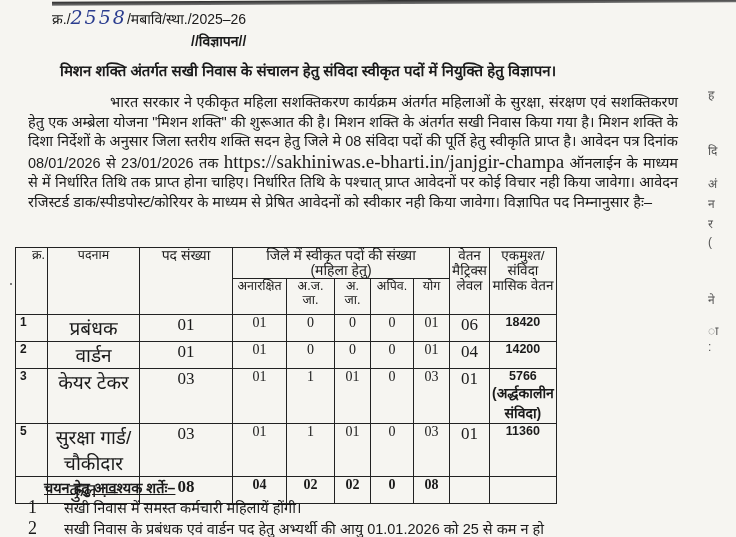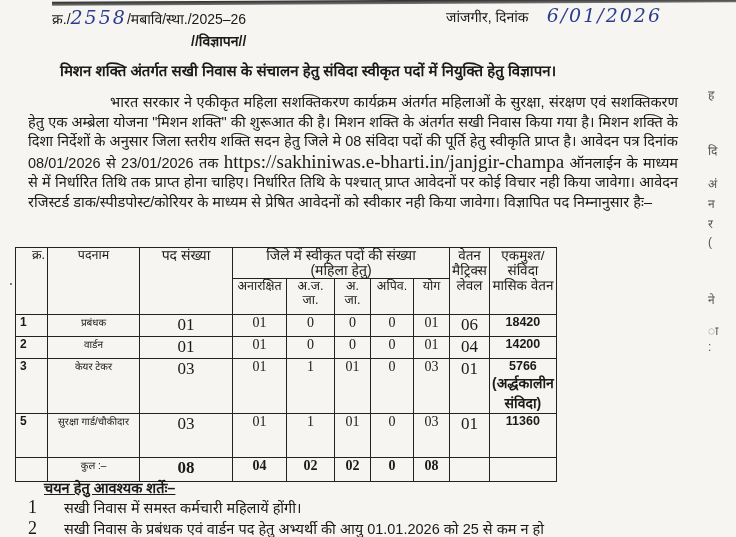--- a/index.html
+++ b/index.html
@@ -37,21 +37,21 @@
   table.posts { width: auto; }
   table.posts td, table.posts th {
     border: 1.3px solid #222; padding: 0 2px; text-align: center; vertical-align: top;
     font-weight: normal;
   }
   table.posts th { font-size: 12.5px; line-height: 14px; }
   table.posts td.num { font-family: "Liberation Serif", serif; font-size: 14px; }
   table.posts td.bignum { font-family: "Liberation Serif", serif; font-size: 17px; }
   table.posts td.sal { font-weight: bold; font-size: 12.5px; }
   table.posts td.sn { font-weight: bold; font-size: 12px; text-align: left; padding-left: 4px; }
-  table.posts td.name { font-size: 10px; }
+  table.posts td.name { font-size: 19px; }
   table.posts tr.total td { font-weight: bold; }
   .small { font-size: 14px; font-weight: bold; line-height: 20px; }
 
   .conditions { position: absolute; top: 477px; left: 44px; font-size: 14.5px; }
   .conditions .heading { text-decoration: underline; font-weight: bold; }
   .cond-item { position: absolute; left: 28px; font-size: 14.5px; white-space: nowrap; }
   .cond-item .n { display: inline-block; width: 36px; font-family: "Liberation Serif", serif; font-size: 18px; }
 
   .margin-marks { position: absolute; left: 700px; top: 0; width: 36px; height: 537px; font-size: 12px; color: #555; }
   .margin-marks span { position: absolute; left: 8px; }
@@ -60,23 +60,20 @@
 </head>
 <body>
 
 <div class="page">
   <div class="topline"></div>
 
   <div class="ref-line">
     <span>क्र./</span><span class="hand">2558</span><span>/मबावि/स्था./2025–26</span>
   </div>
 
-  <div class="place-date">
-    <span>जांजगीर, दिनांक</span><span class="hand">6/01/2026</span>
-  </div>
 
   <div class="vigyapan-title">//विज्ञापन//</div>
 
   <div class="subject">मिशन शक्ति अंतर्गत सखी निवास के संचालन हेतु संविदा स्वीकृत पदों में नियुक्ति हेतु विज्ञापन।</div>
 
   <div class="para"><span class="indent"></span><span>भारत सरकार ने एकीकृत महिला सशक्तिकरण कार्यक्रम अंतर्गत महिलाओं के सुरक्षा, संरक्षण एवं सशक्तिकरण हेतु एक अम्ब्रेला योजना "मिशन शक्ति" की शुरूआत की है। मिशन शक्ति के अंतर्गत </span><b>सखी निवास</b><span> किया गया है। मिशन शक्ति के दिशा निर्देशों के अनुसार जिला स्तरीय शक्ति सदन हेतु जिले मे 08 संविदा पदों की पूर्ति हेतु स्वीकृति प्राप्त है। आवेदन पत्र </span><b>दिनांक 08/01/2026 से</b> <b>23/01/2026</b><span> तक </span><span class="url">https://sakhiniwas.e-bharti.in/janjgir-champa</span><span> ऑनलाईन के माध्यम से में निर्धारित तिथि तक प्राप्त होना चाहिए। निर्धारित तिथि के पश्चात् प्राप्त आवेदनों पर कोई विचार नही किया जावेगा। </span><b>आवेदन रजिस्टर्ड डाक/स्पीडपोस्ट/कोरियर के माध्यम से प्रेषित आवेदनों को स्वीकार नही किया जावेगा।</b><span> विज्ञापित पद निम्नानुसार हैः–</span></div>
 
   <table class="posts">
     <colgroup>
       <col style="width:32px">

